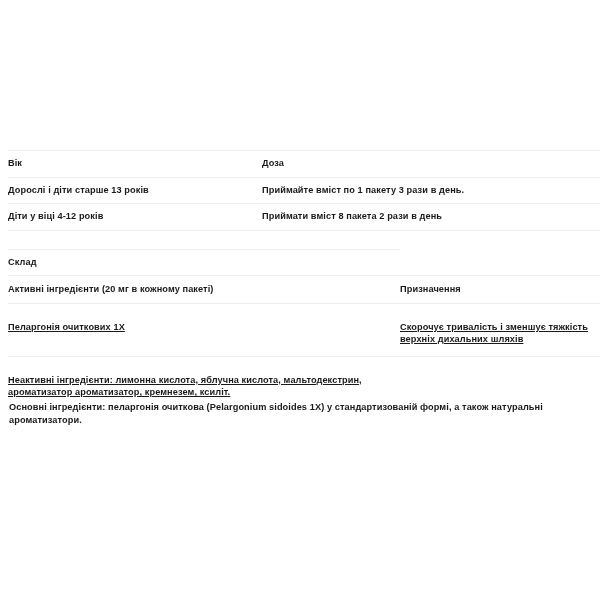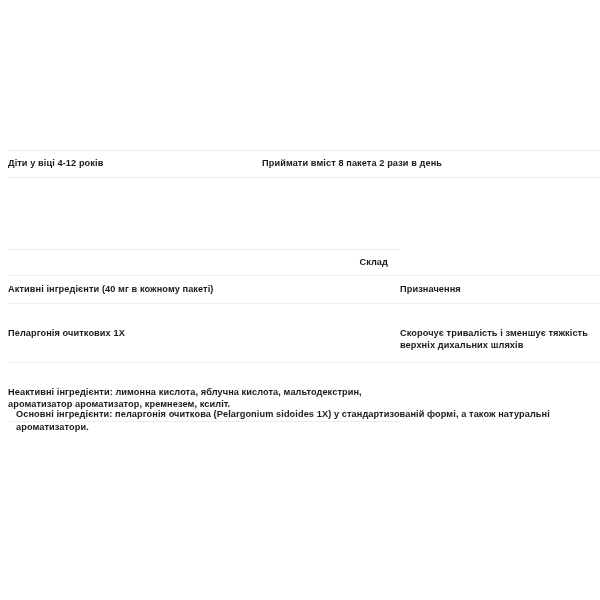--- a/index.html
+++ b/index.html
@@ -83,65 +83,73 @@
     vertical-align: top;
     padding: 7px 0 7px 0;
     letter-spacing: 0.01em;
   }
   .cw-left  { width: 380px; padding-right: 12px !important; }
   .cw-right { width: 202px; }
 
   .line-left   { border-bottom: 1px solid #ededf0; }
   .line-right  { border-bottom: 1px solid #ededf0; }
   .line-none   { border-bottom: 0 !important; }
-  .line-top-left  { border-top: 1px solid #ededf0; text-align: right; }
+  .line-top-left  { border-top: 1px solid #ededf0; }
   .line-top-right { border-top: 1px solid #ededf0; }
 
   .row-sklad td { padding-top: 6px; padding-bottom: 7px; }
-  .row-tall td { padding-top: 23px; padding-bottom: 10px; }
+  .row-tall td { padding-top: 17px; padding-bottom: 10px; text-decoration: underline; }
 
   
   #ingredients-note {
     position: absolute;
     top: 400px;
     left: 8px;
     width: 584px;
     font-size: 9.2px;
     font-weight: bold;
     line-height: 1.45;
     letter-spacing: 0.01em;
     color: #1a1a1a;
   }
   #ingredients-note p {
-    margin: 8px;
+    margin: 1px;
   }
 </style>
 </head>
 <body>
 
 <div class="page">
 
   <table class="info-table" id="dosage-table">
     <tbody>
+      <tr>
+        <td class="col-a pad-right">Вік</td>
+        <td class="col-b">Доза</td>
+      </tr>
+      <tr>
+        <td class="col-a pad-right">Дорослі і діти старше 13 років</td>
+        <td class="col-b">Приймайте вміст по 1 пакету 3 рази в день.</td>
+      </tr>
       <tr>
         <td class="col-a pad-right">Діти у віці 4-12 років</td>
         <td class="col-b">Приймати вміст 8 пакета 2 рази в день</td>
       </tr>
     </tbody>
   </table>
 
   <div id="composition-block">
     <table class="comp-table">
       <tbody>
         <tr class="row-sklad">
           <td class="cw-left line-left line-top-left">Склад</td>
           <td class="cw-right line-none"></td>
         </tr>
         <tr>
-          <td class="cw-left line-left">Активні інгредієнти (40 мг в кожному пакеті)</td>
+          <td class="cw-left line-left">Активні інгредієнти (20 мг в кожному пакеті)</td>
           <td class="cw-right line-right line-top-right">Призначення</td>
         </tr>
         <tr class="row-tall">
           <td class="cw-left line-left">Пеларгонія очиткових 1X</td>
           <td class="cw-right line-right">Скорочує тривалість і зменшує тяжкість верхніх дихальних шляхів</td>
         </tr>
         <tr class="row-tall">
           <td class="cw-left line-left">Неактивні інгредієнти: лимонна кислота, яблучна кислота, мальтодекстрин, ароматизатор ароматизатор, кремнезем, ксиліт.</td>
           <td class="cw-right line-none"></td>
         </tr>

